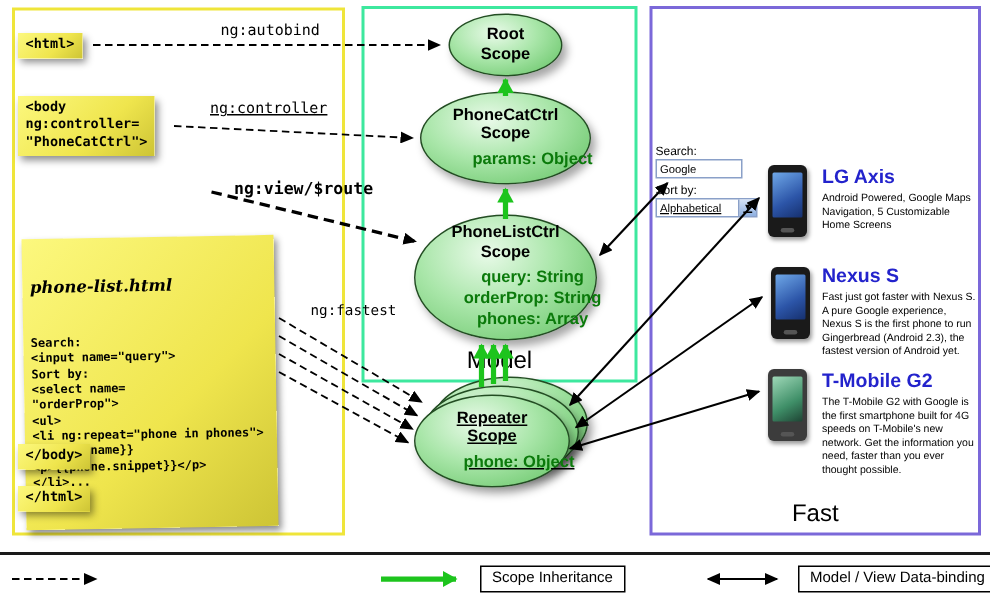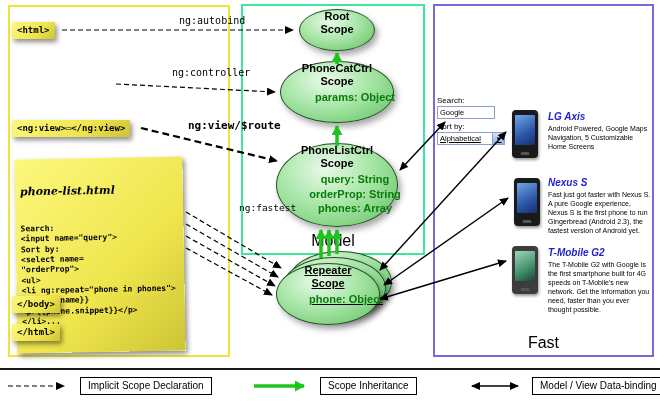--- a/index.html
+++ b/index.html
@@ -23,35 +23,35 @@
   .note-code  { left: 16px; top: 158px; width: 168px; transform: rotate(-1deg); }
   .note-bodyclose { left: 12px; top: 296px; }
   .note-htmlclose { left: 12px; top: 324px; }
   .code-title { font-family: "DejaVu Serif", serif; font-style: italic; font-weight: bold; font-size: 11px; margin-bottom: 3px; white-space: pre; }
   .code-body  { font-size: 8px; line-height: 1.3; white-space: pre-wrap; font-weight: bold; }
 
   
   .scope { position: absolute; border-radius: 50%;
            background: radial-gradient(ellipse at 40% 30%, #e9fae9 0%, #a9e6a9 45%, #5fc05f 100%);
            border: 1.5px solid #234d23; box-shadow: 3px 4px 6px rgba(0,0,0,.35);
-           display: flex; flex-direction: column; align-items: center; justify-content: flex-start;
+           display: flex; flex-direction: column; align-items: center; justify-content: center;
            text-align: center; z-index: 2; }
   .scope-root      { left: 299px; top: 9px;   width: 76px;  height: 42px; }
   .scope-phonecat  { left: 280px; top: 61px;  width: 114px; height: 62px; }
   .scope-phonelist { left: 276px; top: 143px; width: 122px; height: 84px; }
   .rep-back { left: 288px; top: 251px; width: 104px; height: 62px; z-index: 1; }
   .rep-mid  { left: 282px; top: 257px; width: 104px; height: 62px; z-index: 2; }
   .rep-front{ left: 276px; top: 263px; width: 104px; height: 62px; z-index: 3; text-decoration: underline; }
   .scope-title { font-weight: bold; font-size: 11px; line-height: 1.15; white-space: pre; color: #000; }
   .scope-props { font-weight: bold; font-size: 11px;  line-height: 1.3;  white-space: pre; color: #0b7a0b; margin-top: 3px; margin-left: 36px; }
 
   
-  .arrow-label { position: absolute; font-family: "DejaVu Sans Mono", monospace; font-size: 10px; color: #000; z-index: 6; margin-left: 32px; }
+  .arrow-label { position: absolute; font-family: "DejaVu Sans Mono", monospace; font-size: 10px; color: #000; z-index: 6; }
   .lbl-autobind   { left: 147px; top: 15px; }
-  .lbl-controller { left: 140px; top: 67px; }
+  .lbl-controller { left: 140px; top: 67px; text-decoration: underline; }
   .lbl-viewroute  { left: 156px; top: 119px; font-weight: bold; font-size: 11px; }
   .lbl-repeat     { left: 207px; top: 202px; font-size: 9.5px; }
 
   
   .vform { position: absolute; left: 437px; top: 96px; font-size: 8px; color: #000; z-index: 2; }
   .flabel { margin-bottom: 1px; }
   .vinput { display: block; width: 58px; height: 13px; border: 1px solid #8aa0c8; font-size: 7.5px;
             padding: 0 2px; font-family: "Liberation Sans", sans-serif; background: #fff; margin-bottom: 3px; }
   .vselect { width: 68px; height: 13px; border: 1px solid #8aa0c8; background: #fff;
              display: flex; align-items: center; font-size: 7.5px; text-decoration: underline; }
@@ -65,21 +65,21 @@
                    background: linear-gradient(150deg,#6fa8e8 0%,#2c55a8 60%,#16306e 100%); border-radius: 1px; }
   .phone .hbtn { position: absolute; bottom: 3px; left: 50%; transform: translateX(-50%);
                  width: 9px; height: 3px; background: #555; border-radius: 2px; }
   .phone-1 { left: 512px; top: 110px; }
   .phone-2 { left: 514px; top: 178px; }
   .phone-3 { left: 512px; top: 246px; background: #3c3c3c; }
   .phone-3 .screen { background: linear-gradient(150deg,#9fd8b8 0%,#3f8f68 60%,#1e4434 100%); }
 
   .plist { position: absolute; left: 548px; width: 103px; font-size: 7px; line-height: 1.3; color: #000; z-index: 2; }
   .plist-1 { top: 110px; } .plist-2 { top: 176px; } .plist-3 { top: 246px; }
-  .plink { color: #2323cc; font-weight: bold; font-size: 10px; margin-bottom: 1px; cursor: pointer; font-style: italic; }
+  .plink { color: #2323cc; font-weight: bold; font-size: 13px; margin-bottom: 1px; cursor: pointer; }
 
   
   .sep { position: absolute; left: 0; top: 368px; width: 660px; border-top: 2px solid #1a1a1a; }
   .legend-arrow { position: absolute; top: 380px; z-index: 2; }
   .la-1 { left: 6px; } .la-2 { left: 252px; } .la-3 { left: 462px; }
   .legend-box { position: absolute; top: 377px; border: 1px solid #000; background: #fff;
                 font-size: 10px; padding: 2px 7px 3px; color: #000; white-space: nowrap; z-index: 2; }
   .lb-1 { left: 80px; } .lb-2 { left: 320px; } .lb-3 { left: 532px; }
 
   
@@ -98,21 +98,23 @@
     <div class="panel-label">Template</div>
   </div>
   <div class="panel panel-model">
     <div class="panel-label">Model</div>
   </div>
   <div class="panel panel-view">
     <div class="panel-label">Fast</div>
   </div>
 
   <div class="note note-html">&lt;html&gt;</div>
-  <div class="note note-ngview">&lt;ng:view&gt;▭&lt;/ng:view&gt;</div>
+  <div class="note note-body">&lt;body
+ng:controller=
+"PhoneCatCtrl"&gt;</div>
   <div class="note note-code">
     <div class="code-title">phone-list.html</div>
     <div class="code-body">Search:
 &lt;input name="query"&gt;
 Sort by:
 &lt;select name=
 "orderProp"&gt;
 &lt;ul&gt;
 &lt;li ng:repeat="phone in phones"&gt;
 {{phone.name}}
@@ -215,21 +217,20 @@
     <line class="dbl" x1="380" y1="270" x2="506" y2="132"></line>
     <line class="dbl" x1="384" y1="285" x2="508" y2="198"></line>
     <line class="dbl" x1="380" y1="299" x2="506" y2="261"></line>
   </svg>
 
   <div class="sep"></div>
 
   <svg class="legend-arrow la-1" width="68" height="12">
     <line class="dash" x1="2" y1="6" x2="58" y2="6"></line>
   </svg>
-  <div class="legend-box lb-1">Implicit Scope Declaration</div>
 
   <svg class="legend-arrow la-2" width="64" height="12">
     <line class="grn" x1="2" y1="6" x2="52" y2="6"></line>
   </svg>
   <div class="legend-box lb-2">Scope Inheritance</div>
 
   <svg class="legend-arrow la-3" width="66" height="12">
     <line class="dbl" x1="10" y1="6" x2="56" y2="6"></line>
   </svg>
   <div class="legend-box lb-3">Model / View Data-binding</div>

